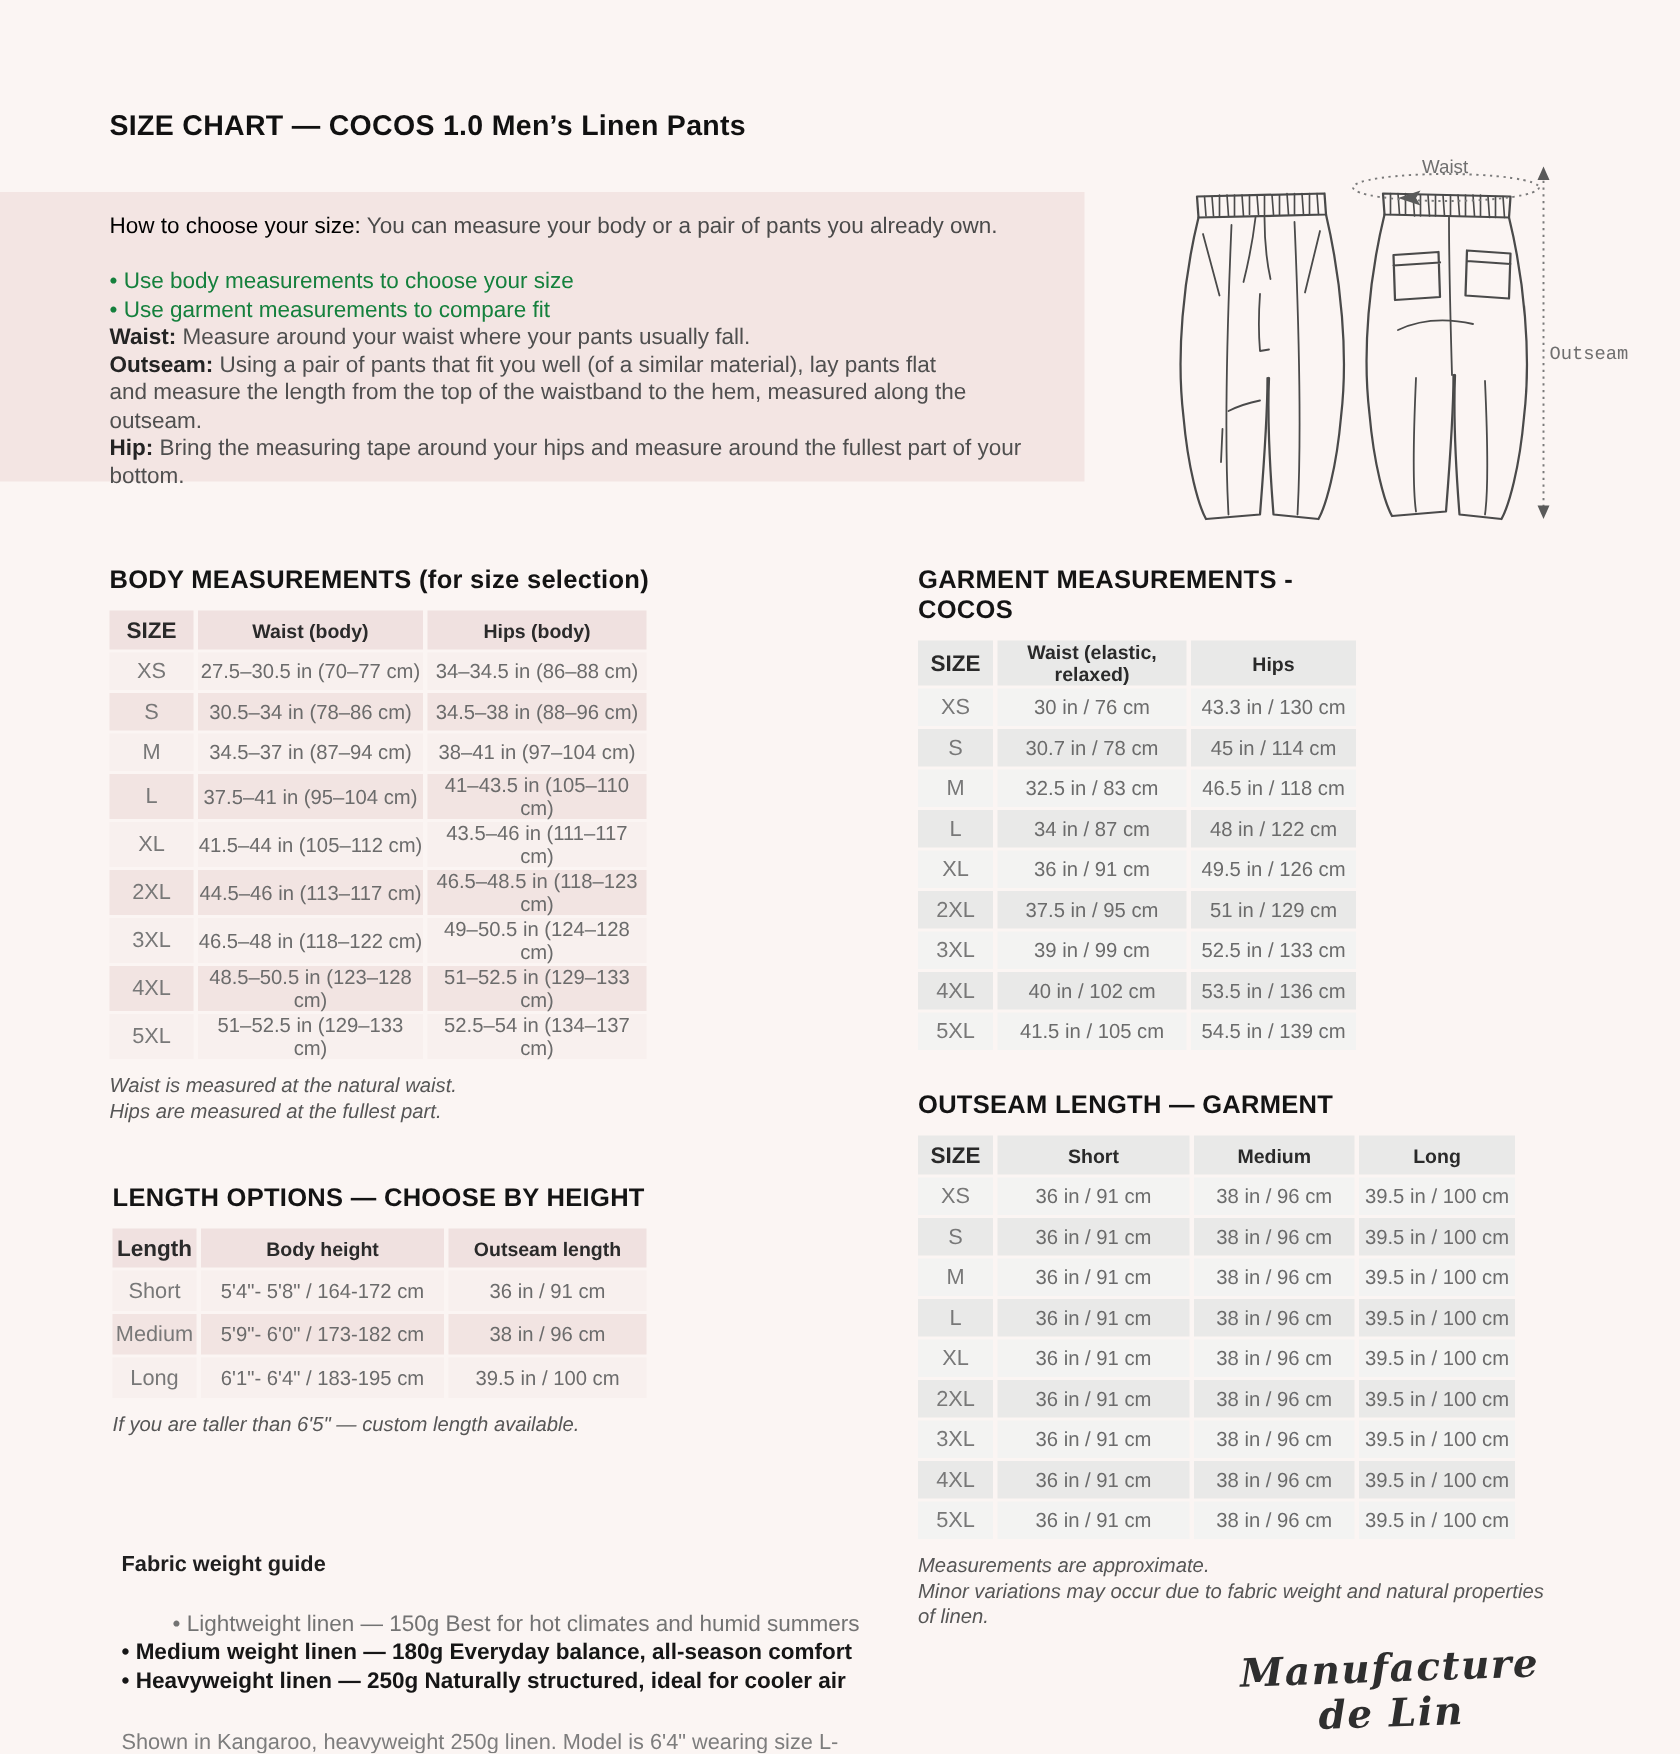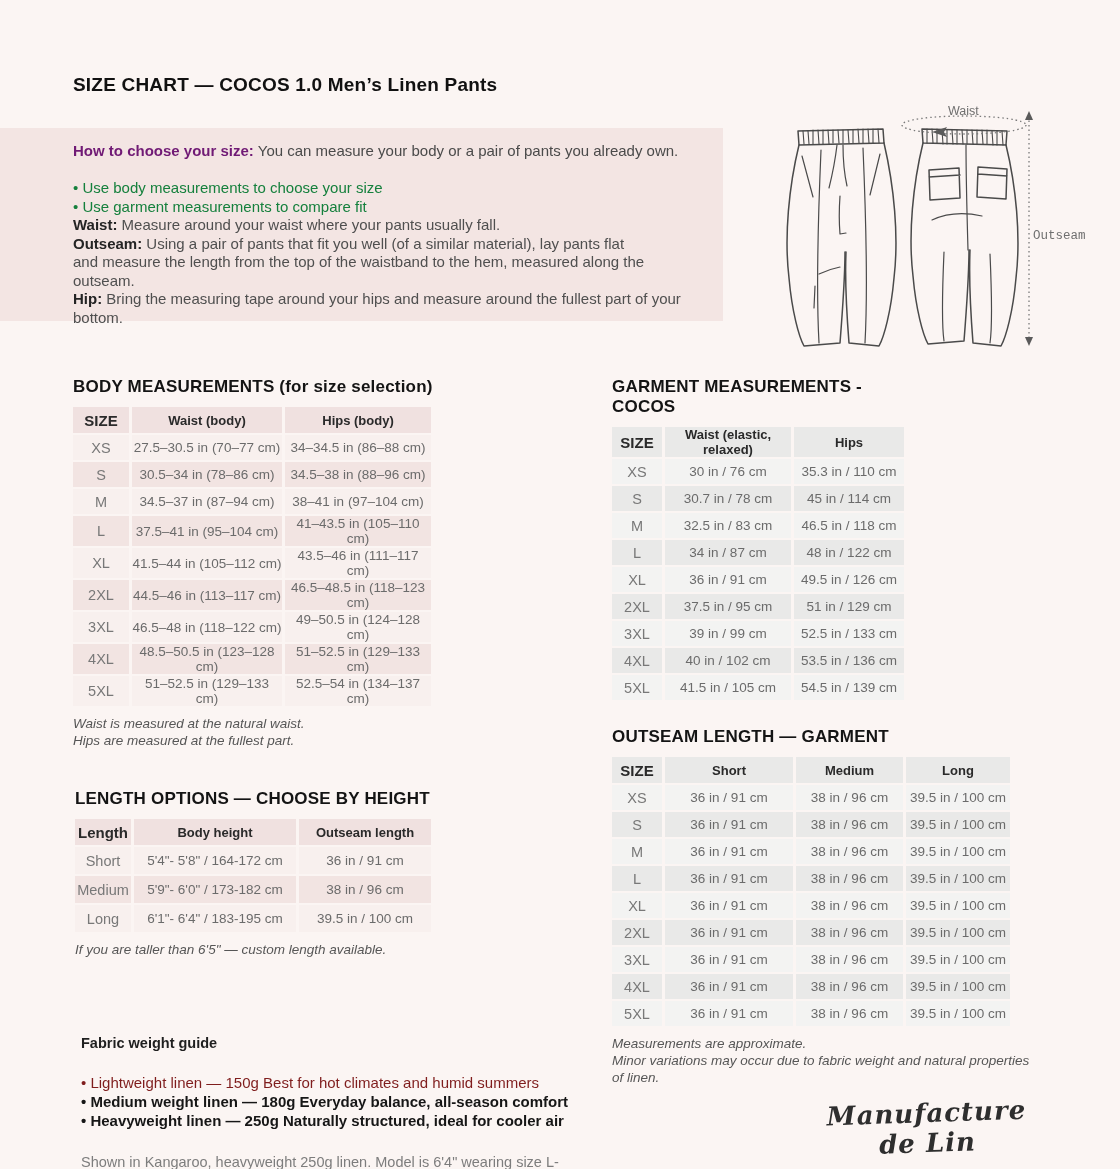--- a/index.html
+++ b/index.html
@@ -5,21 +5,21 @@
   * { margin:0; padding:0; box-sizing:border-box; }
   html,body { background:#fbf5f3; }
   body { font-family:"Liberation Sans","DejaVu Sans",sans-serif; color:#1c1c1c; }
   .page { position:relative; width:1120px; height:1169px; background:#fbf5f3; overflow:hidden; margin:0 auto; }
 
   .title { position:absolute; left:73px; top:74px; font-size:19px; font-weight:bold; color:#111; letter-spacing:.2px; }
 
   
   .info-box { position:absolute; left:0; top:128px; width:723px; height:193px; background:#f3e5e3; padding:13px 30px 0 73px; }
   .info-line { font-size:15px; color:#4a4a4a; line-height:19px; }
-  .info-heading { font-weight:bold; color:#701a75; }
+  .info-heading { font-weight:normal; color:#000000; }
   .info-bullets { margin-top:18px; }
   .info-bullets .info-line { color:#15803d; }
   .info-tips { }
   .tip-line { font-size:15px; line-height:18.5px; color:#4f4f4f; }
   .tip-label { font-weight:bold; color:#242424; }
 
   
   .illustration { position:absolute; left:782px; top:100px; width:300px; height:252px; }
   .illu-label { position:absolute; font-size:12.5px; color:#6f6f6f; }
   .waist-label { left:948px; top:104px; }
@@ -52,21 +52,21 @@
   .tbl-outseam col:nth-child(1){width:50px;}  .tbl-outseam col:nth-child(2){width:128px;} .tbl-outseam col:nth-child(3){width:107px;} .tbl-outseam col:nth-child(4){width:104px;}
 
   .note { font-style:italic; font-size:13.5px; color:#565656; line-height:17px; font-family:"Liberation Sans","DejaVu Sans",sans-serif; }
   .notes-block { margin-top:7px; }
 
   
   .fabric-section { position:absolute; left:81px; top:1035px; width:530px; }
   .fabric-heading { font-size:14.5px; font-weight:bold; color:#1f1f1f; }
   .fab-items { margin-top:22px; }
   .fab-item { font-size:15px; line-height:19px; }
-  .fab-light { color:#7f1d1d; }
+  .fab-light { color:#737373;margin-left:34px; }
   .fab-bold { color:#161616; font-weight:bold; }
   .fab-caption { margin-top:24px; font-size:14.5px; color:#7d7d7d; }
 
   
   .signature { position:absolute; left:812px; top:1098px; width:230px; text-align:center;
                font-family:"DejaVu Serif","Liberation Serif",serif; font-style:italic; font-weight:bold;
                font-size:26px; color:#2e2e2e; transform:rotate(-2deg); letter-spacing:1px; }
 </style>
 </head>
 <body>
@@ -230,21 +230,21 @@
           <tr>
             <th>SIZE</th>
             <th>Waist (elastic, relaxed)</th>
             <th>Hips</th>
           </tr>
         </thead>
         <tbody>
           <tr>
             <td>XS</td>
             <td>30 in / 76 cm</td>
-            <td>35.3 in / 110 cm</td>
+            <td>43.3 in / 130 cm</td>
           </tr>
           <tr>
             <td>S</td>
             <td>30.7 in / 78  cm</td>
             <td>45 in / 114 cm</td>
           </tr>
           <tr>
             <td>M</td>
             <td>32.5 in / 83 cm</td>
             <td>46.5 in / 118 cm</td>

